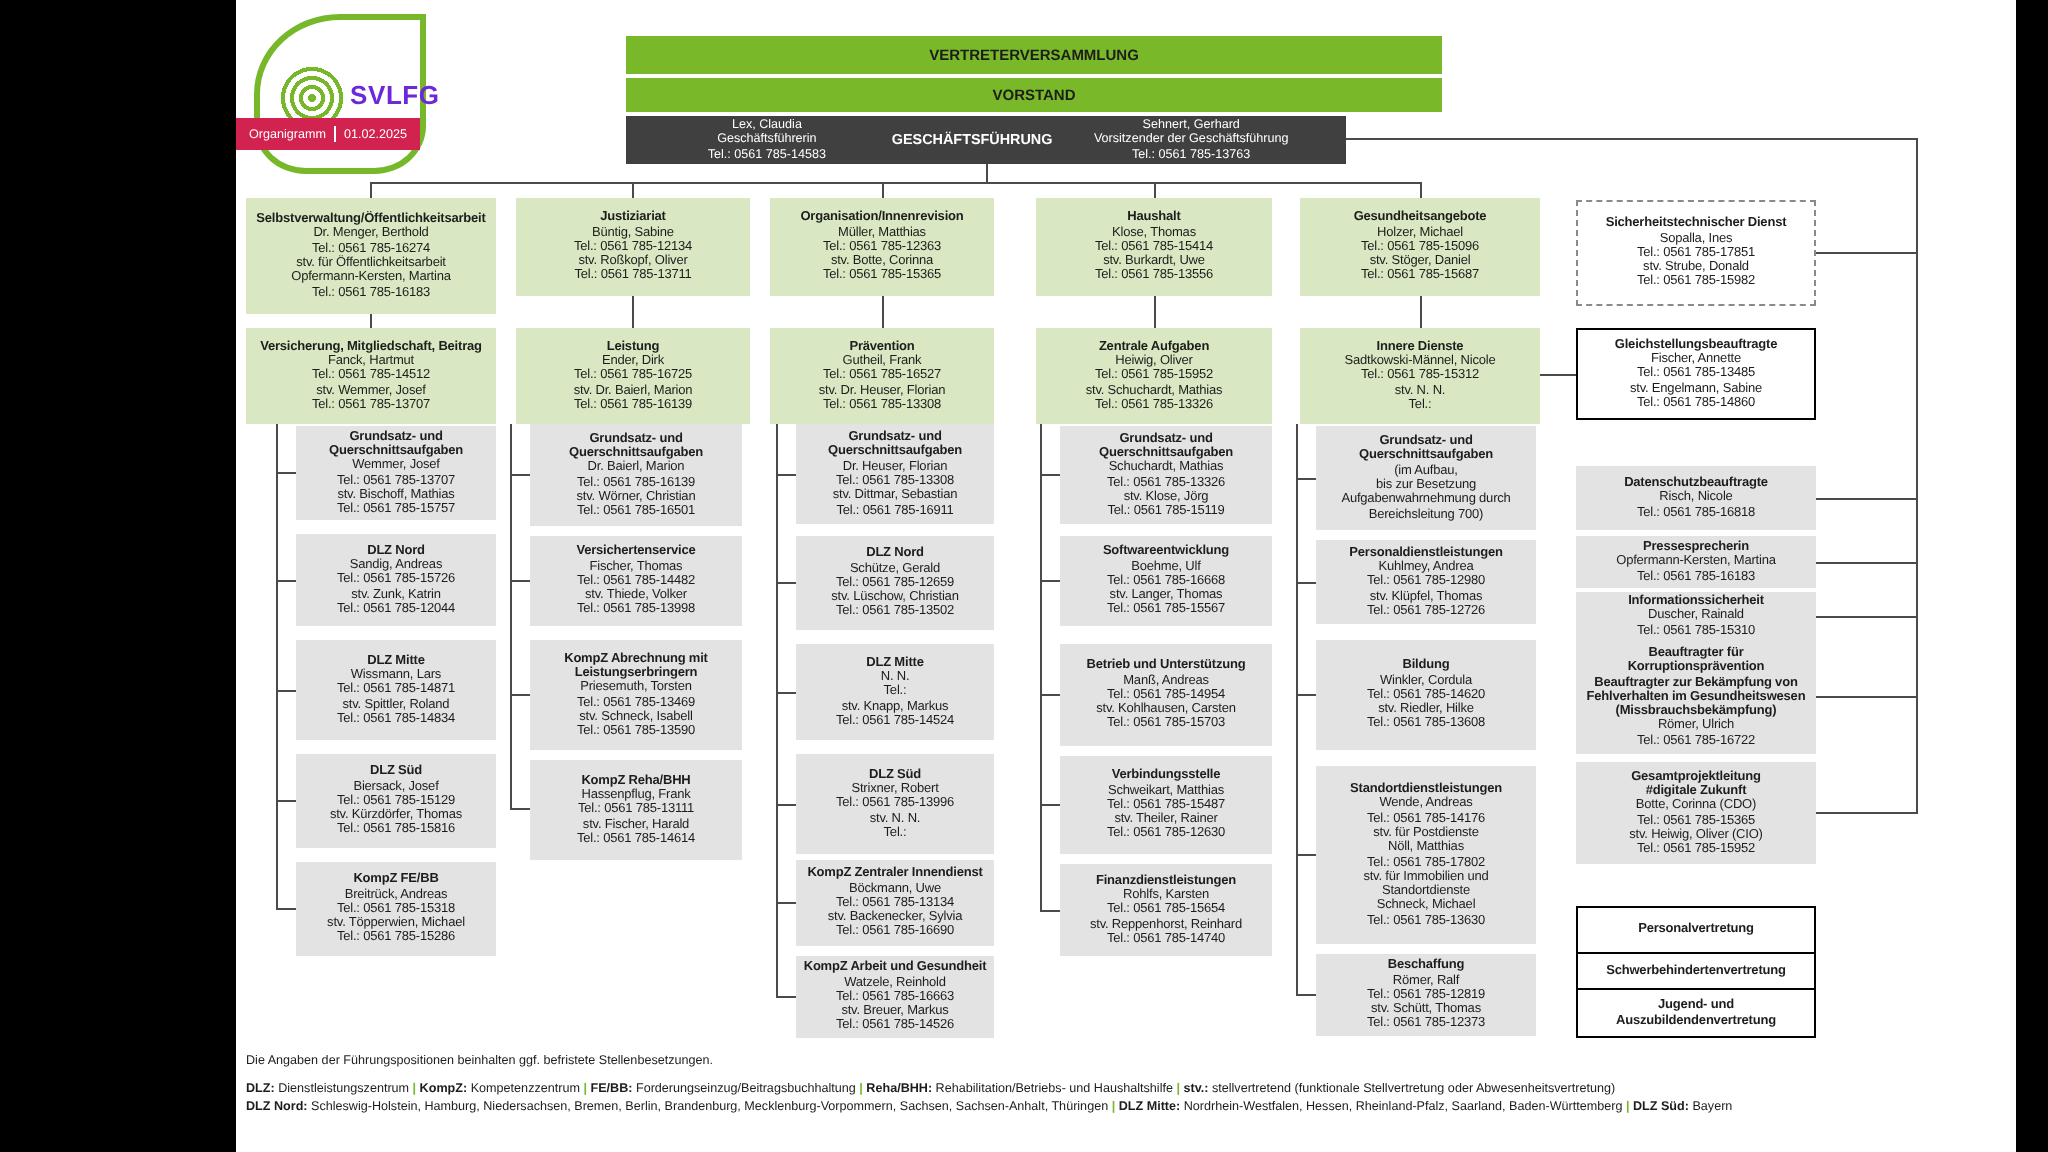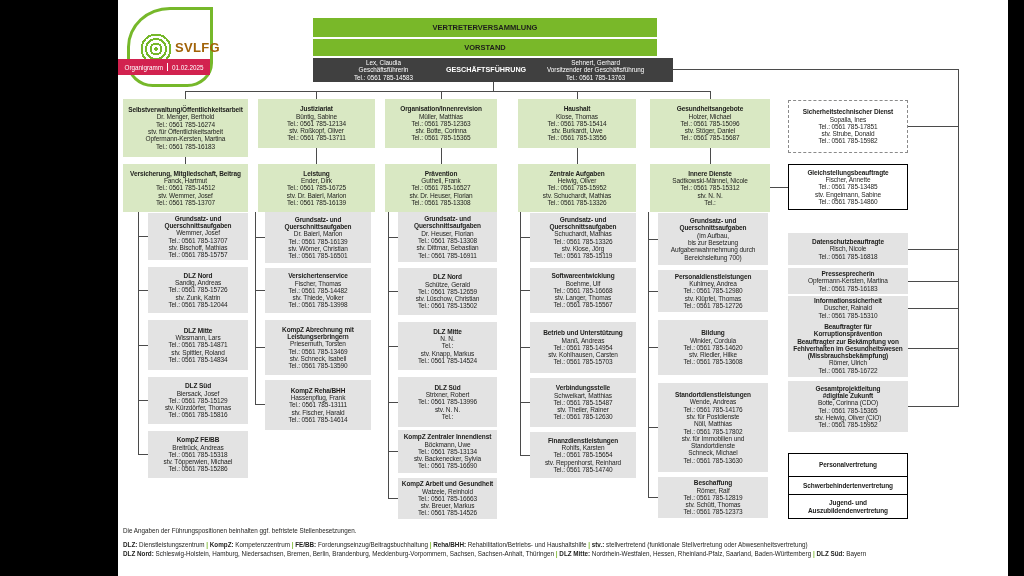--- a/index.html
+++ b/index.html
@@ -13,36 +13,36 @@
      padding:2px;box-sizing:border-box;overflow:hidden}
   .bt{font-weight:bold;white-space:pre-line}
   .bl{white-space:pre-line}
   .gn{background:#d9e8c3}
   .gr{background:#e3e3e3}
   .dash{background:#fff;border:1px dashed #8a8a8a}
   .solid{background:#fff;border:1.5px solid #000}
   .staff{background:#fff;border:1px solid #000}
   .line{position:absolute;background:#4b4b4b}
   
-  .greenbar{position:absolute;left:313px;width:344px;background:#79b829;color:#1d1d1b;
+  .greenbar{position:absolute;left:313px;width:408px;background:#79b829;color:#1d1d1b;
             display:flex;align-items:center;justify-content:center;font-weight:bold;font-size:7.5px}
   .darkbar{position:absolute;left:313px;width:360px;background:#404040;color:#fff;
            display:flex;align-items:center;justify-content:space-between;box-sizing:border-box;
            padding:0 8px;font-size:6.3px;line-height:7.2px}
   .darkbar .side{white-space:pre-line;text-align:center;width:135px}
   .darkbar .mid{font-weight:bold;font-size:7.2px}
   
   .leaf{position:absolute;left:127px;top:7px;width:86px;height:80px;background:#fff;
         border:3px solid #76b82a;border-radius:50% 0 30% 30%;box-sizing:border-box}
   .emblem{position:absolute;left:9px;top:22px;width:34px;height:34px;border-radius:50%;
           background:radial-gradient(circle at 50% 50%, #76b82a 0 2px, #fff 2px 4.5px,
             #76b82a 4.5px 6.5px, #fff 6.5px 9px, #76b82a 9px 11px, #fff 11px 13.5px,
             #76b82a 13.5px 15.5px, #fff 15.5px)}
   .brandname{position:absolute;left:45px;top:30px;font-size:13px;font-weight:bold;
-             color:#a16207;letter-spacing:.3px}
+             color:#6d28d9;letter-spacing:.3px}
   .banner{position:absolute;left:118px;top:59px;width:92px;height:16px;background:#d2224f;
           color:#fff;font-size:6.3px;display:flex;align-items:center;justify-content:center}
   .banner .vdiv{width:1px;height:8px;background:#fff;margin:0 4px}
   
   .fn{position:absolute;left:123px;font-size:6.3px;line-height:8px;color:#1d1d1b;width:885px}
   .fb{font-weight:bold}
   .fsep{color:#79b829;font-weight:bold}
 </style>
 </head>
 <body>

